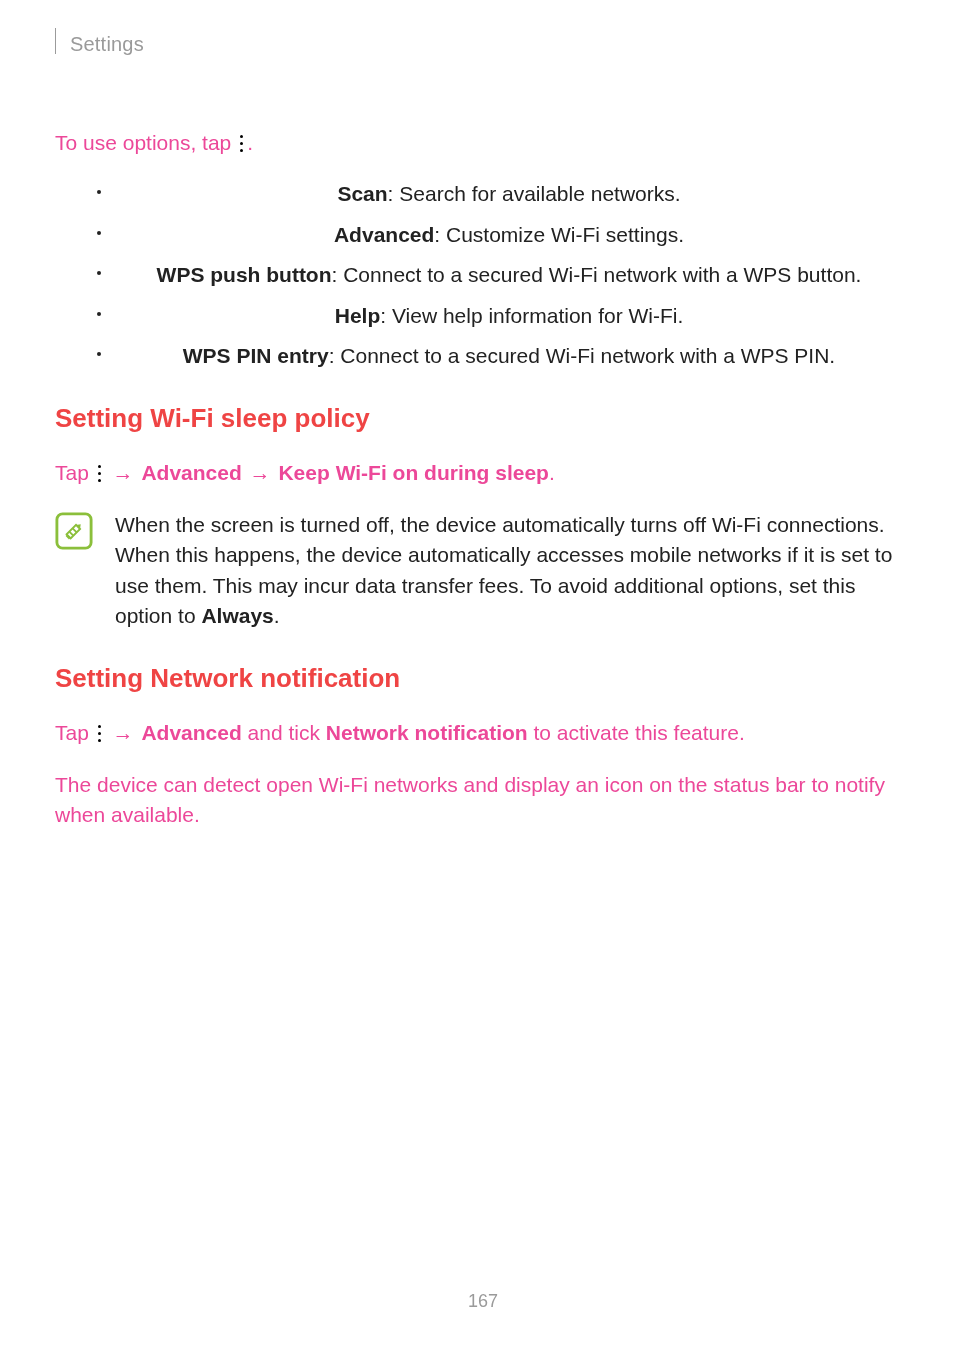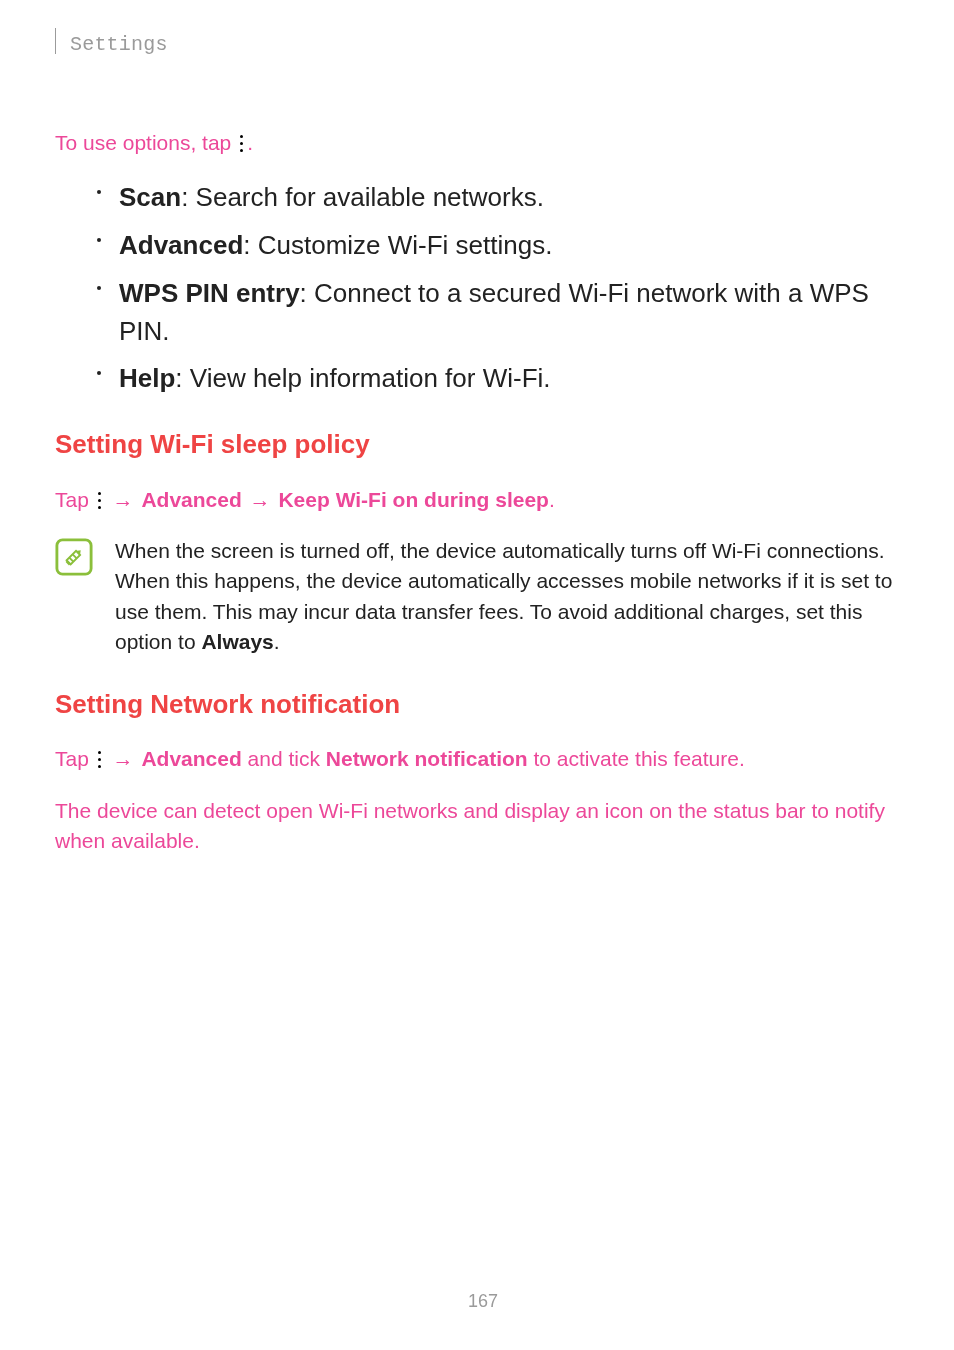--- a/index.html
+++ b/index.html
@@ -17,21 +17,20 @@
     position: relative;
     padding: 30px 55px 0 55px;
     box-sizing: border-box;
     height: 100%;
   }
   .breadcrumb-area {
     display: flex;
     align-items: center;
     height: 28px;
     margin-bottom: 70px;
-    font-family: Liberation Mono, monospace;
   }
   .breadcrumb-tick {
     width: 1px;
     height: 26px;
     background: #9b9b9b;
     margin-right: 14px;
     margin-top:-6px;
   }
   .breadcrumb {
     font-size: 20px;
@@ -64,22 +63,23 @@
 
   ul.bullets {
     list-style:none;
     margin: 8px 0 18px 0;
     padding: 0 0 0 42px;
   }
   ul.bullets li {
     position:relative;
     padding-left: 22px;
     margin-bottom: 10px;
-    font-size:26px;
+    font-size:21px;
     color:#222;
+    text-align:center;
   }
   ul.bullets li::before {
     content:"";
     position:absolute;
     left:0;
     top:11px;
     width:4px;
     height:4px;
     border-radius:50%;
     background:#222;
@@ -141,22 +141,23 @@
   </div>
 
   <p class="body-text">
     <span>To use options, tap</span>
     <span class="vdots"><span></span><span></span><span></span></span><span>.</span>
   </p>
 
   <ul class="bullets">
     <li><span class="bold">Scan</span><span>: Search for available networks.</span></li>
     <li><span class="bold">Advanced</span><span>: Customize Wi-Fi settings.</span></li>
+    <li><span class="bold">WPS push button</span><span>: Connect to a secured Wi-Fi network with a WPS button.</span></li>
+    <li><span class="bold">Help</span><span>: View help information for Wi-Fi.</span></li>
     <li><span class="bold">WPS PIN entry</span><span>: Connect to a secured Wi-Fi network with a WPS PIN.</span></li>
-    <li><span class="bold">Help</span><span>: View help information for Wi-Fi.</span></li>
   </ul>
 
   <h3 class="subhead">Setting Wi-Fi sleep policy</h3>
 
   <p class="body-text">
     <span>Tap</span>
     <span class="vdots"><span></span><span></span><span></span></span>
     <span class="arrow">→</span>
     <span class="bold">Advanced</span>
     <span class="arrow">→</span>
@@ -170,21 +171,21 @@
         <g transform="rotate(-45 20 20)">
           <rect x="12" y="17" width="14" height="6" fill="none" stroke="#8bbf3b" stroke-width="2"></rect>
           <path d="M26 17 L30 20 L26 23 Z" fill="#8bbf3b"></path>
           <line x1="16" y1="17" x2="16" y2="23" stroke="#8bbf3b" stroke-width="2"></line>
           <line x1="21" y1="17" x2="21" y2="23" stroke="#8bbf3b" stroke-width="2"></line>
           <rect x="10" y="17.5" width="2.5" height="5" fill="#8bbf3b"></rect>
         </g>
       </svg>
     </div>
     <div class="note-text">
-      <span>When the screen is turned off, the device automatically turns off Wi-Fi connections. When this happens, the device automatically accesses mobile networks if it is set to use them. This may incur data transfer fees. To avoid additional charges, set this option to </span><span class="bold">Always</span><span>.</span>
+      <span>When the screen is turned off, the device automatically turns off Wi-Fi connections. When this happens, the device automatically accesses mobile networks if it is set to use them. This may incur data transfer fees. To avoid additional options, set this option to </span><span class="bold">Always</span><span>.</span>
     </div>
   </div>
 
   <h3 class="subhead">Setting Network notification</h3>
 
   <p class="body-text">
     <span>Tap</span>
     <span class="vdots"><span></span><span></span><span></span></span>
     <span class="arrow">→</span>
     <span class="bold">Advanced</span><span> and tick </span><span class="bold">Network notification</span><span> to activate this feature.</span>

